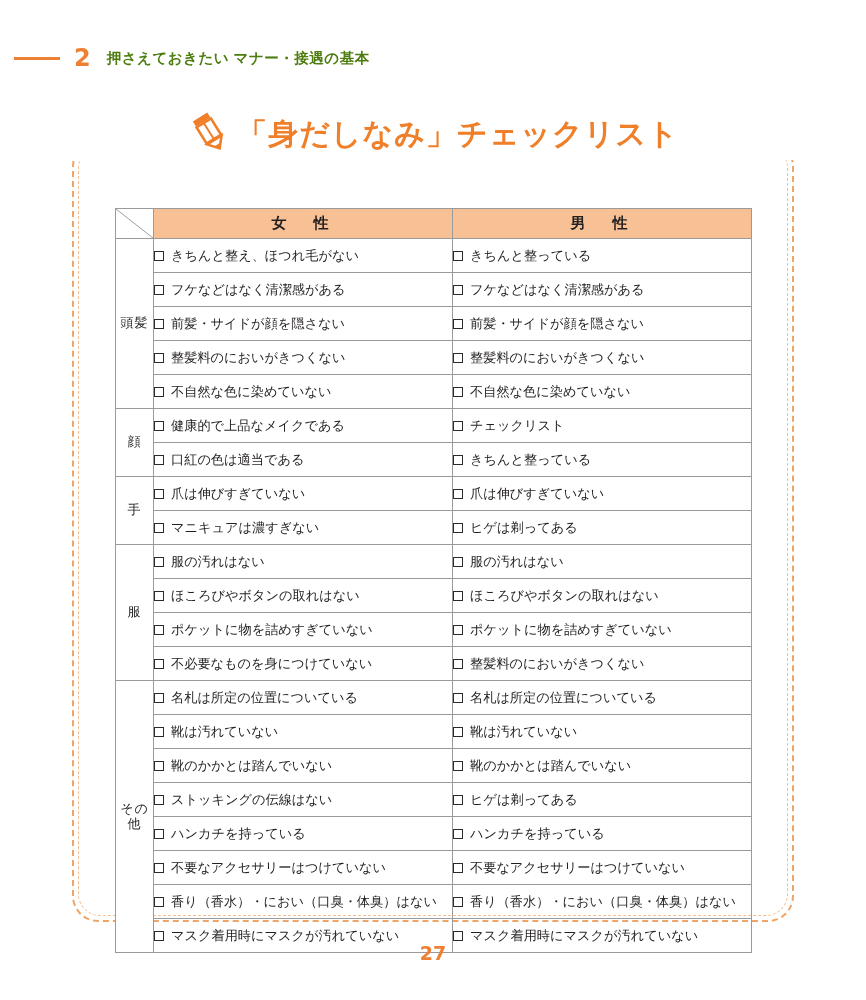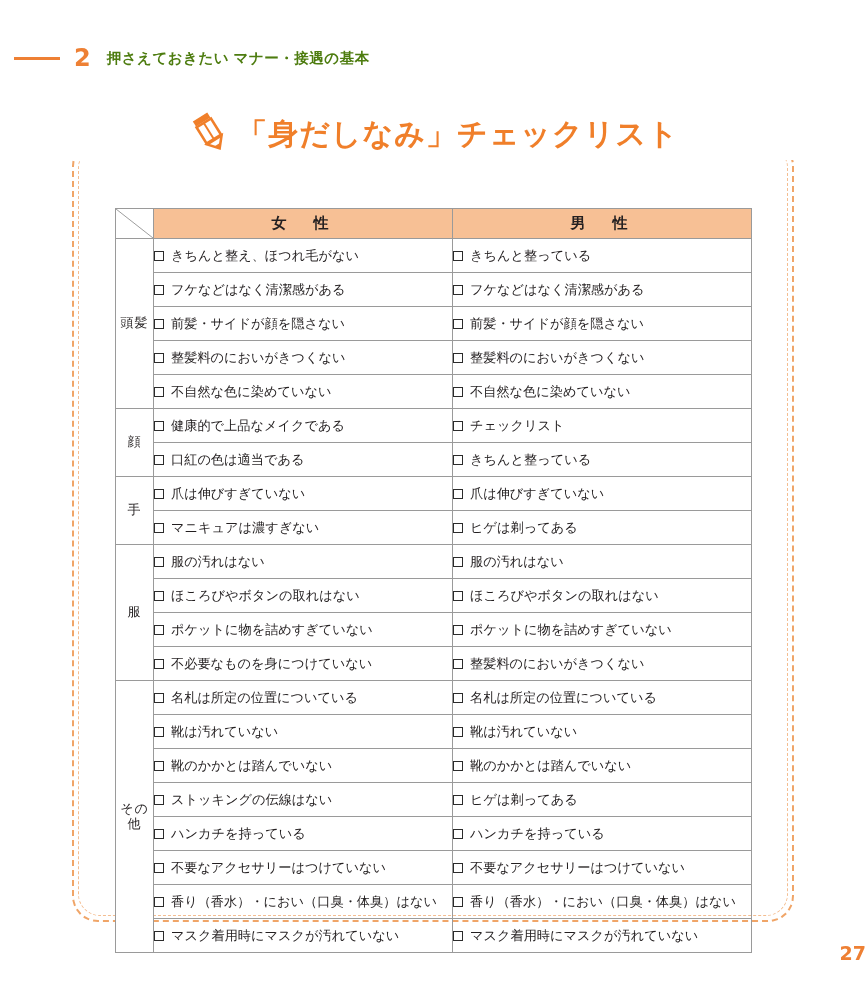--- a/index.html
+++ b/index.html
@@ -176,21 +176,21 @@
     color: #2f2b2a;
   }
   .footnote .fn-title { display: block; }
 
   
   .page-num {
     position: absolute;
     left: 0;
     top: 942px;
     width: 100%;
-    text-align: right;
+    text-align: center;
     font-family: "DejaVu Sans", sans-serif;
     font-weight: bold;
     font-size: 19px;
     color: #ee8034;
   }
 </style>
 </head>
 <body>
 
 <div class="page-header">

